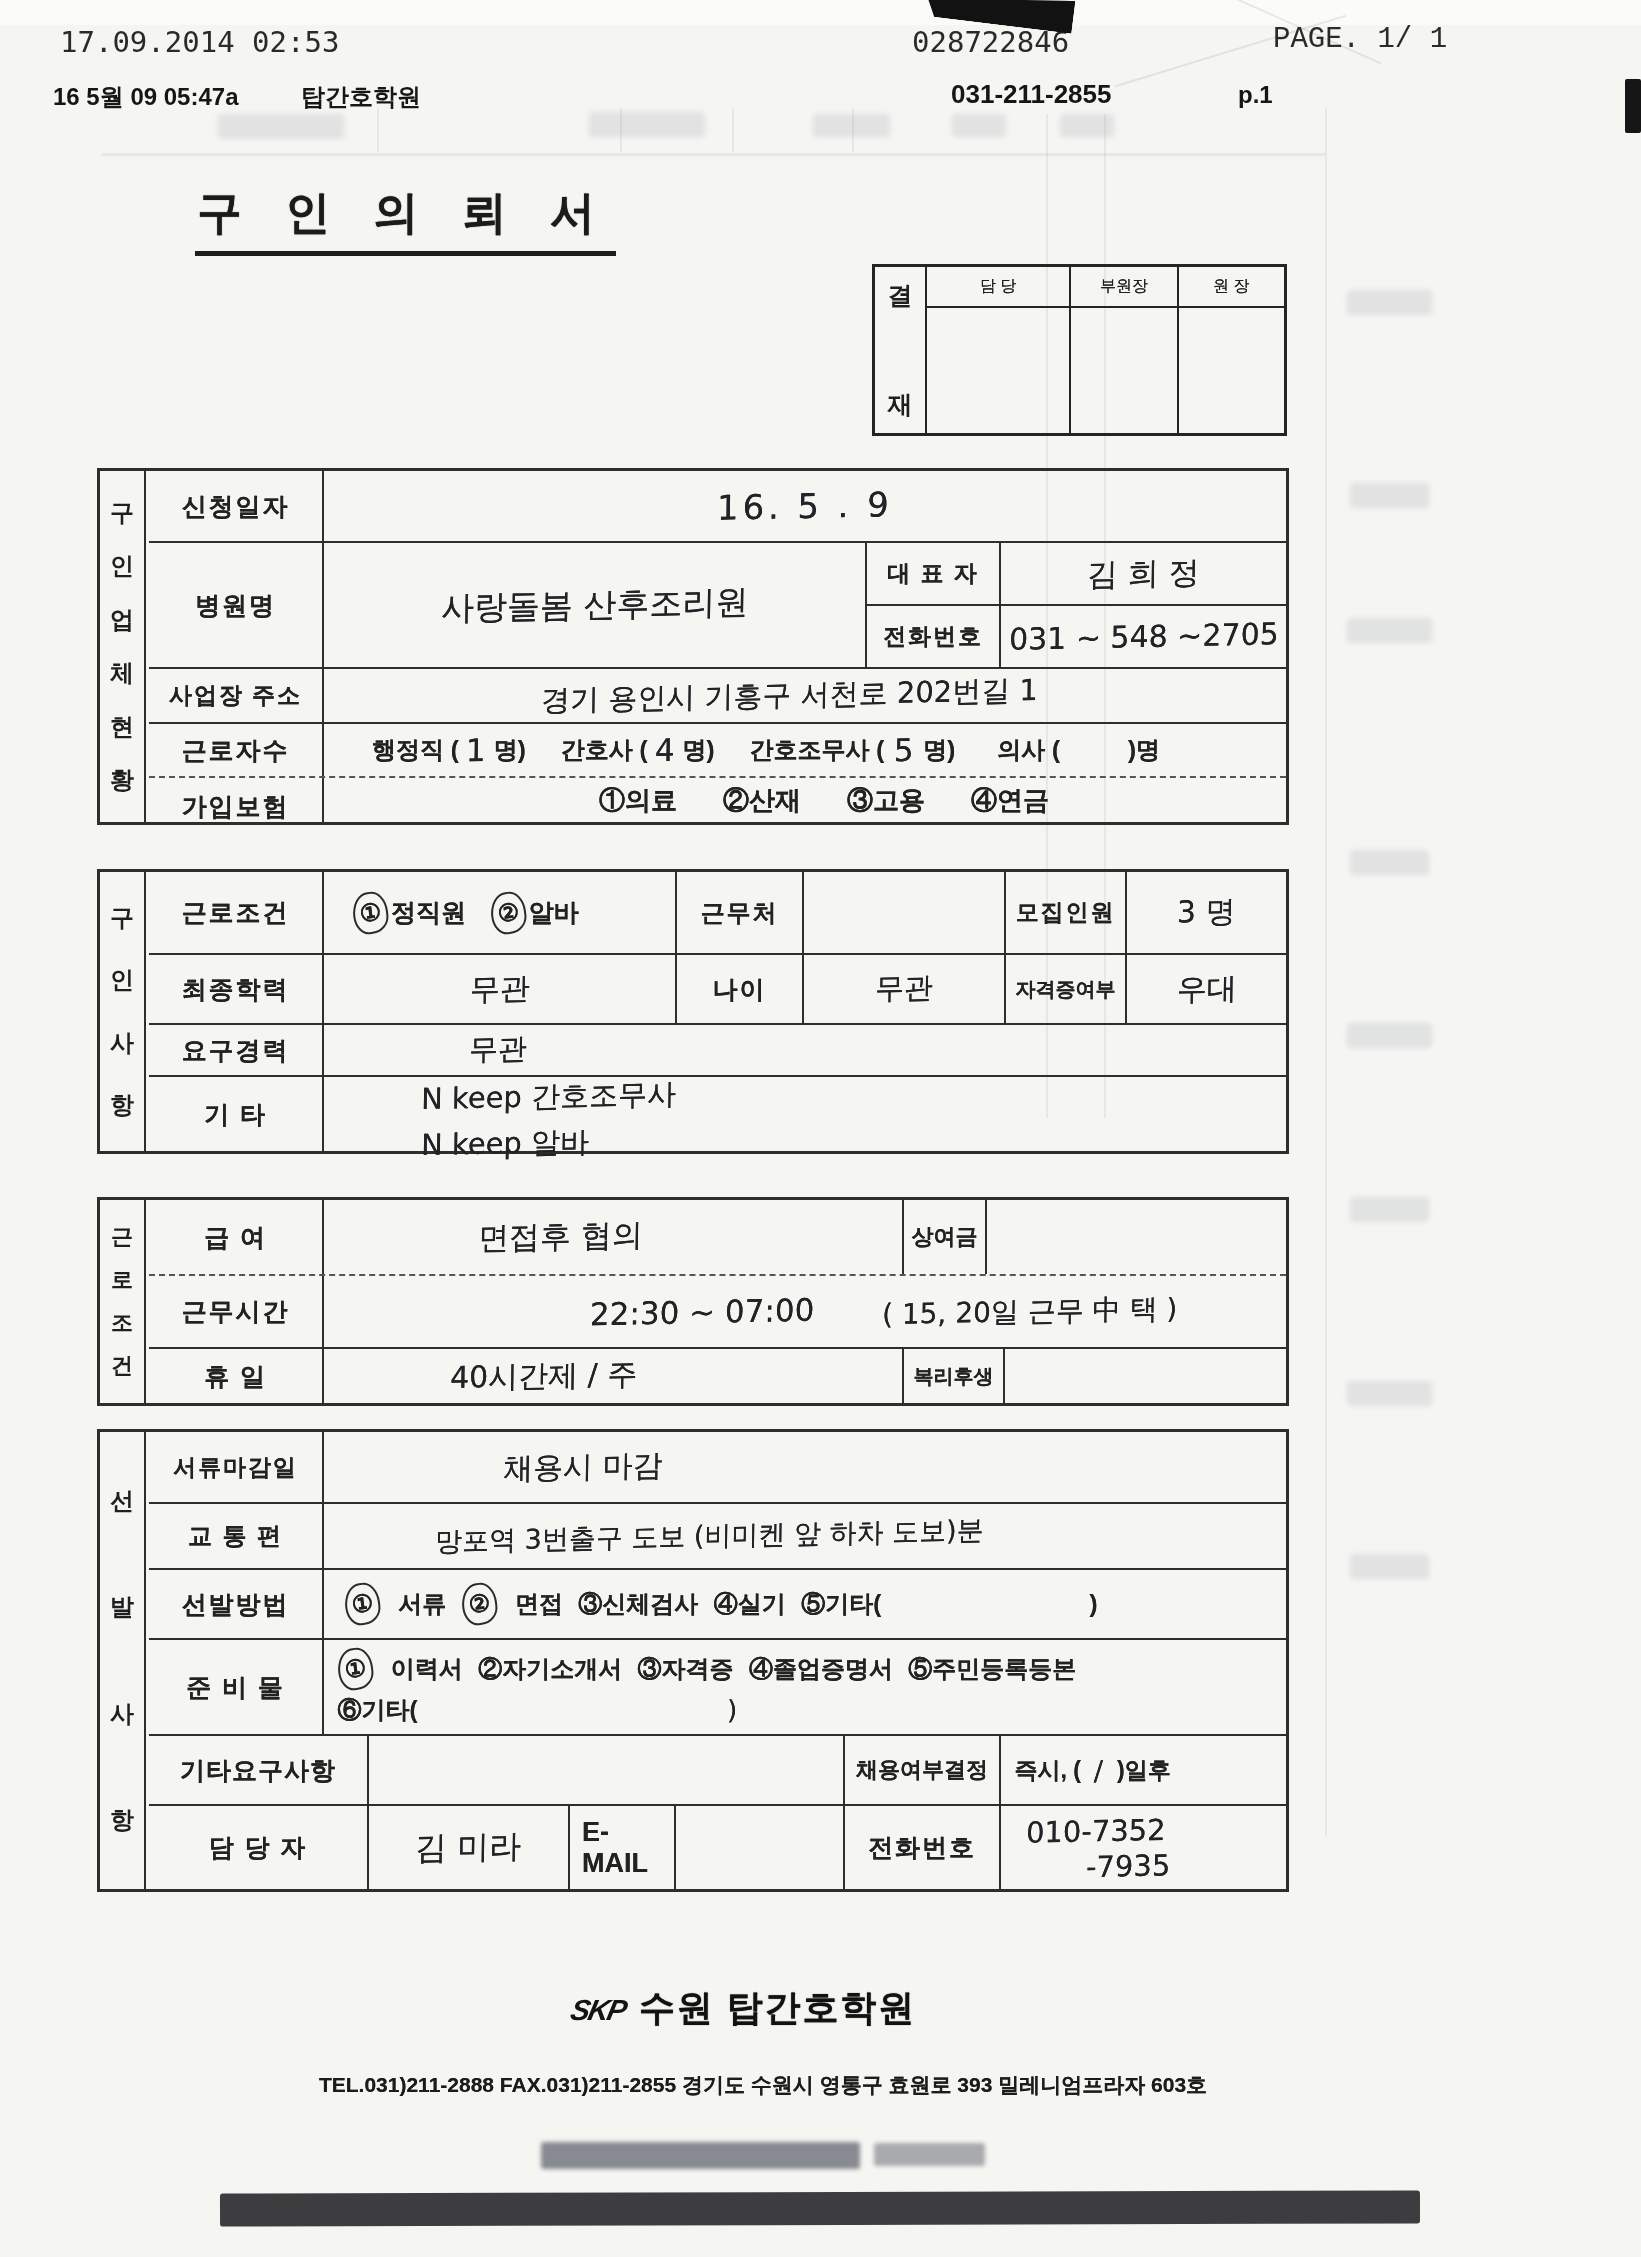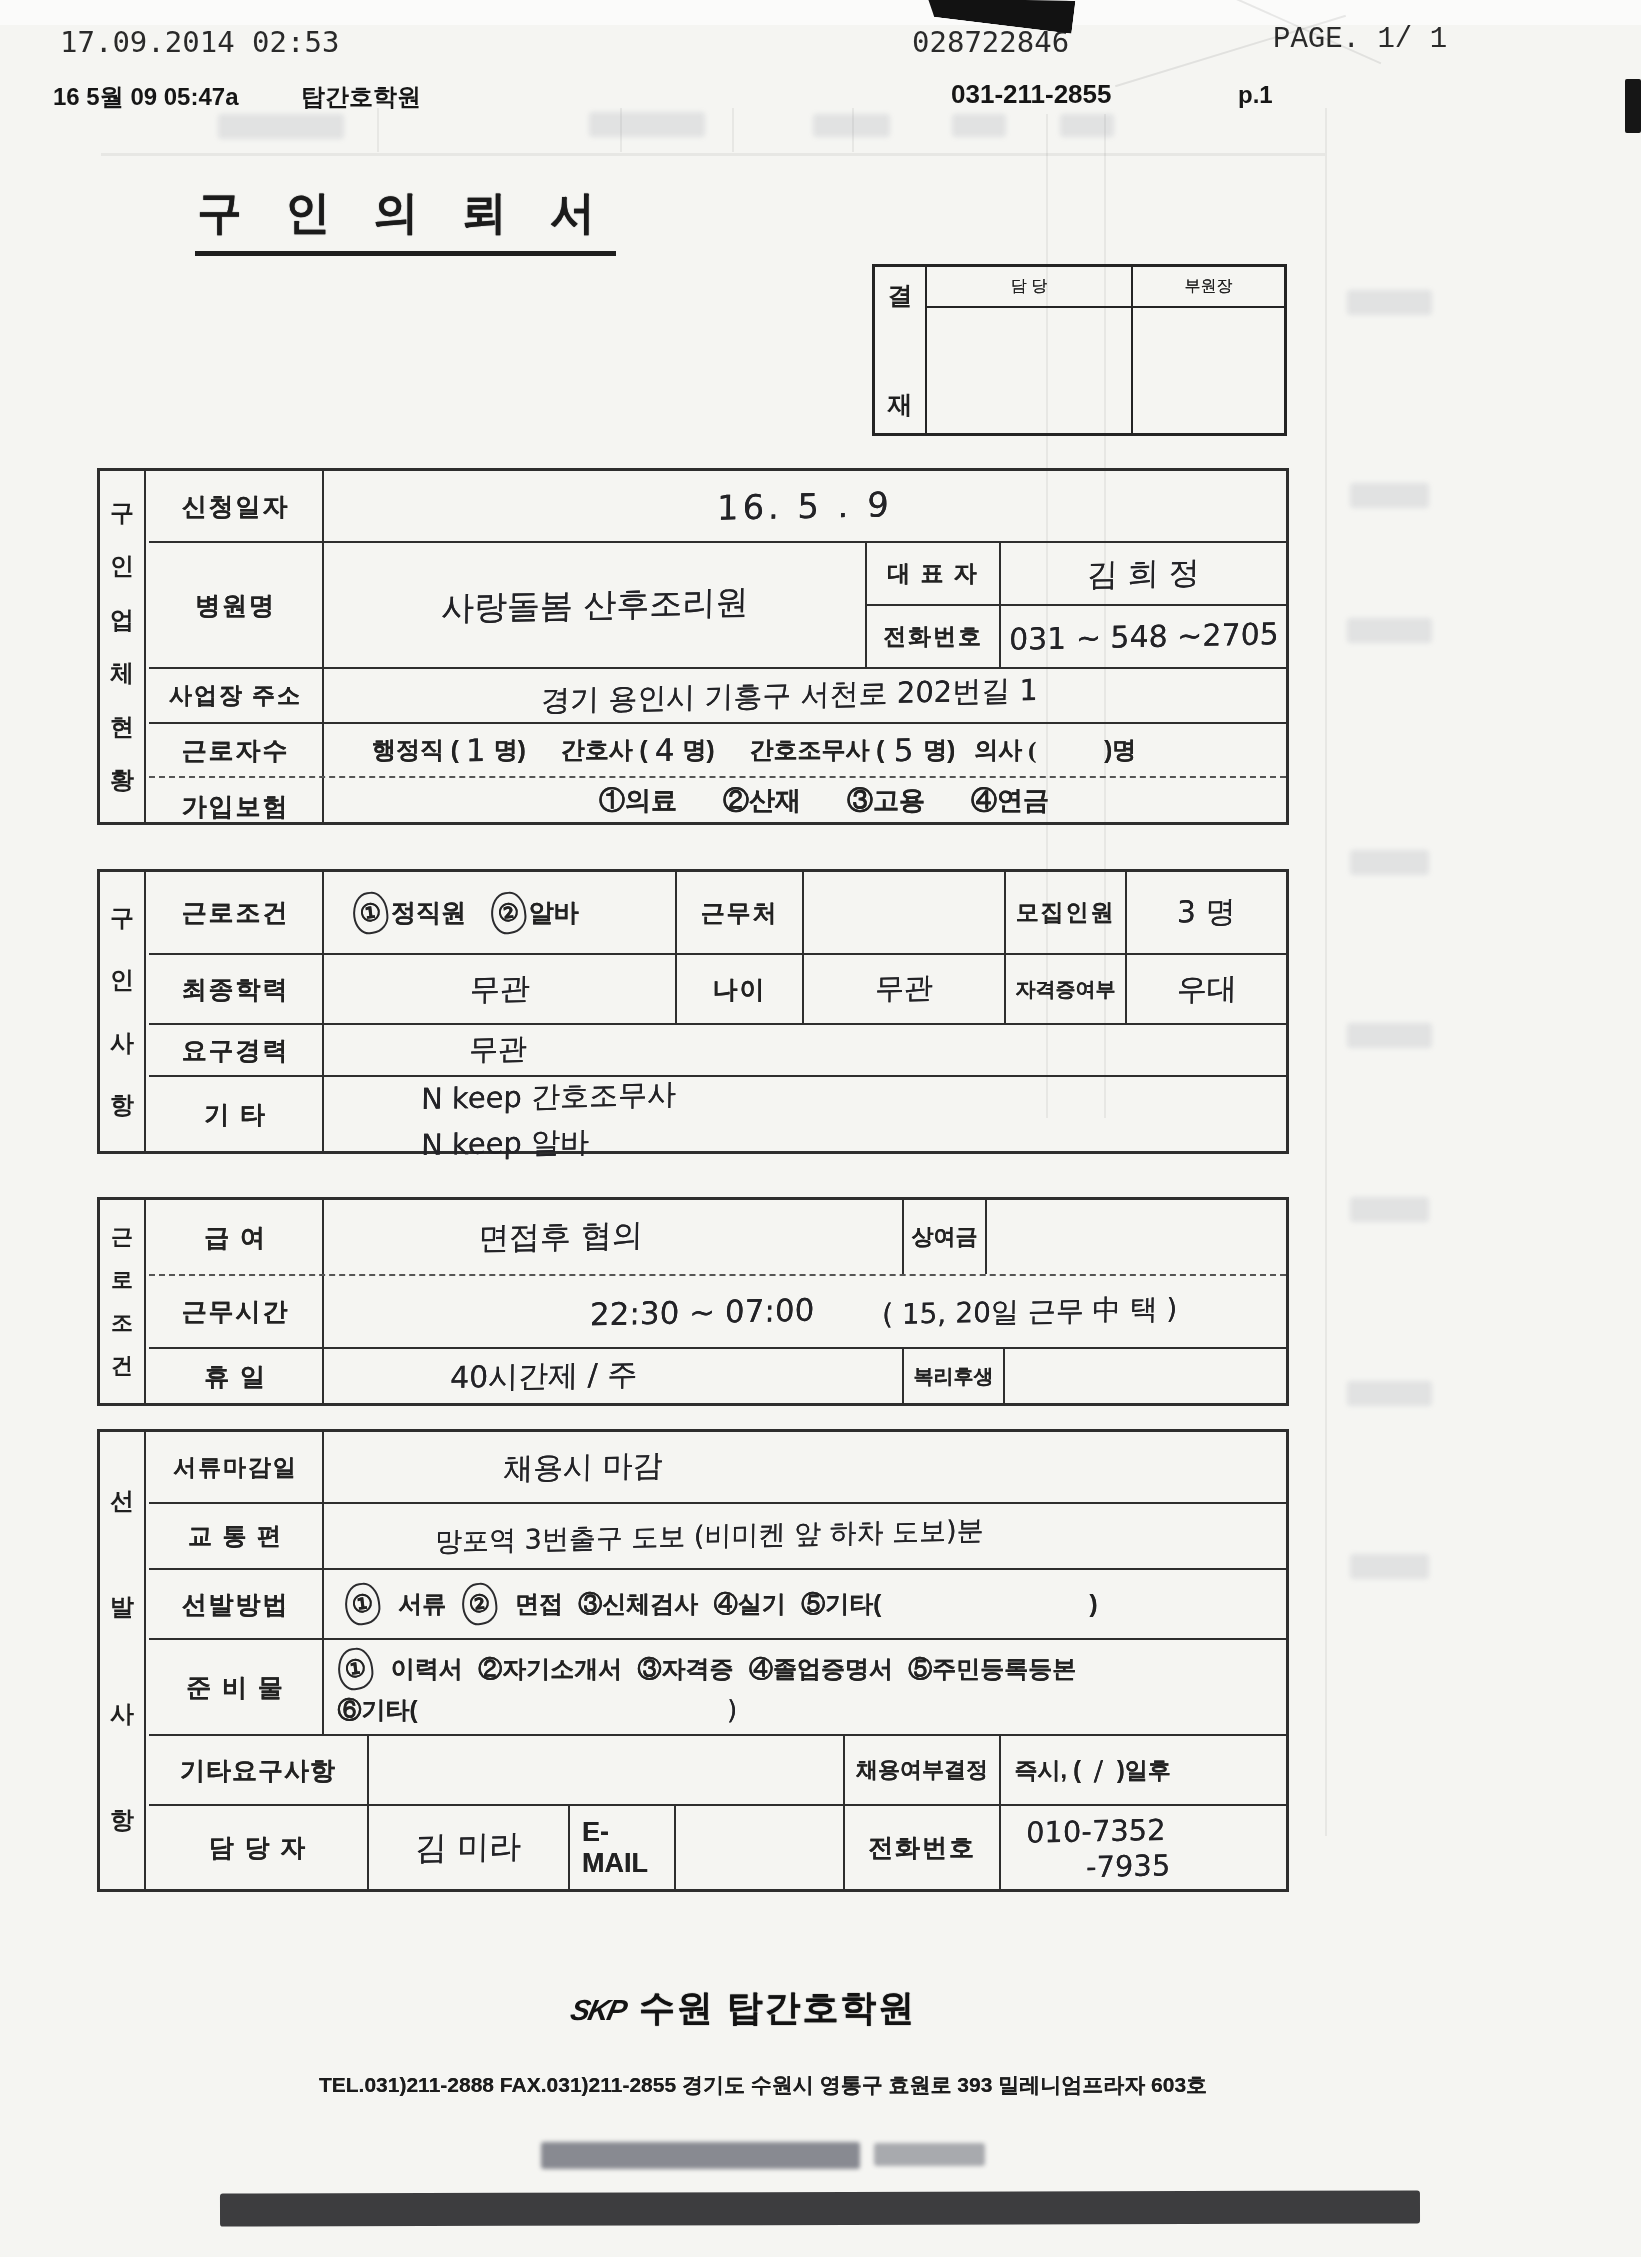--- a/index.html
+++ b/index.html
@@ -96,20 +96,24 @@
       <span>재</span>
     </div>
     <div class="col" style="flex:1.35;">
       <div class="head">담 당</div>
       <div style="flex:1;"></div>
     </div>
     <div class="col">
       <div class="head">부원장</div>
       <div style="flex:1;"></div>
     </div>
+    <div class="col">
+      <div class="head">원  장</div>
+      <div style="flex:1;"></div>
+    </div>
   </div>
 
   <div class="tbl" style="left:97px;top:468px;width:1192px;height:357px;">
     <div class="side">
       <span>구</span>
       <span>인</span>
       <span>업</span>
       <span>체</span>
       <span>현</span>
       <span>황</span>
@@ -152,21 +156,21 @@
         <div class="cell bl vc" style="flex:1;padding-left:48px;font-size:24px;">
           <span class="pr">행정직 (</span>
           <span class="hw" style="font-size:31px;margin:0 7.7px;">1</span>
           <span class="pr">명)</span>
           <span class="pr" style="margin-left:35px;">간호사 (</span>
           <span class="hw" style="font-size:31px;margin:0 7.7px;">4</span>
           <span class="pr">명)</span>
           <span class="pr" style="margin-left:35px;">간호조무사 (</span>
           <span class="hw" style="font-size:31px;margin:0 9.7px;">5</span>
           <span class="pr">명)</span>
-          <span class="pr" style="margin-left:19px;font-family:Liberation Serif, serif;">의사 (</span>
+          <span class="pr" style="margin-left:42px;">의사 (</span>
           <span class="pr" style="margin-left:68px;">)명</span>
         </div>
       </div>
       <div class="row deg" style="flex:1;">
         <div class="cell lbl" style="width:173px;margin-top:12px;">가입보험</div>
         <div class="cell bl vc" style="flex:1;padding-left:275px;gap:46px;font-size:26px;">
           <span class="pr">①의료</span>
           <span class="pr">②산재</span>
           <span class="pr">③고용</span>
           <span class="pr">④연금</span>

